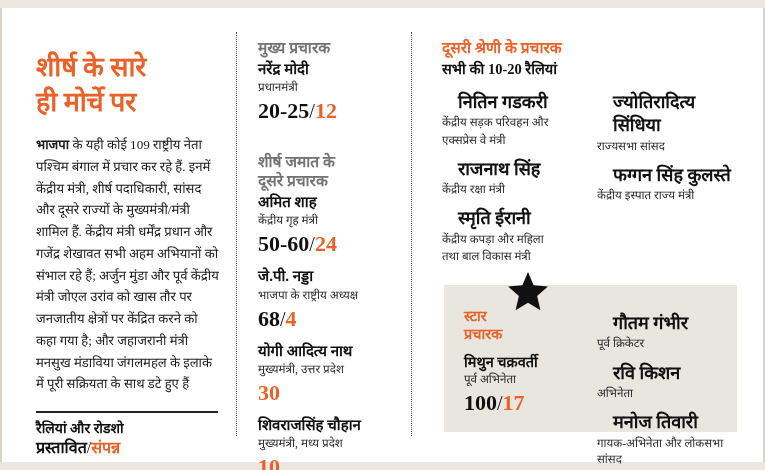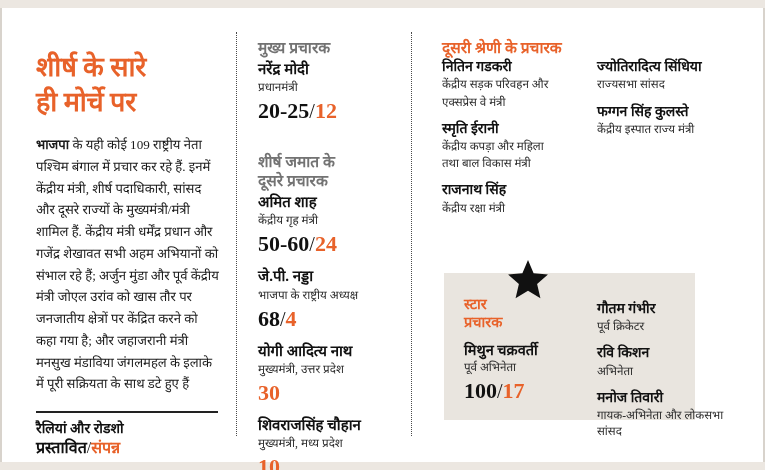--- a/index.html
+++ b/index.html
@@ -165,39 +165,40 @@
   }
   .two-col {
     display: flex;
     gap: 10px;
   }
   .two-col .c {
     width: 147px;
   }
   .r-name {
     font-weight: bold;
-    font-size: 14px;
+    font-size: 18px;
     color: #111;
     line-height: 1.3;
     margin-top: 9px;
+    margin-left: 16px;
   }
   .r-name.first { margin-top: 0; }
   .r-role {
     font-size: 11.6px;
     color: #2b2b2b;
     line-height: 1.4;
     margin-top: 1px;
   }
 
   
   .star-panel {
     position: absolute;
     left: 444px;
-    top: 273px;
-    width: 251px;
+    top: 285px;
+    width: 293px;
     height: 147px;
     background: #e9e5df;
   }
   .star-icon {
     position: absolute;
     left: 62px;
     top: -14px;
     width: 44px;
     height: 42px;
     color: #111;
@@ -303,36 +304,37 @@
     <div>
       <div class="person-name">शिवराजसिंह चौहान</div>
       <div class="person-role">मुख्यमंत्री, मध्य प्रदेश</div>
       <div class="rally-num only"><span>10</span></div>
     </div>
 
   </div>
 
   <div class="col-right">
     <div class="right-head">दूसरी श्रेणी के प्रचारक</div>
+    <div class="right-sub">सभी की 10-20 रैलियां</div>
 
     <div class="two-col">
       <div class="c">
         <div>
           <div class="r-name first">नितिन गडकरी</div>
           <div class="r-role">केंद्रीय सड़क परिवहन और</div>
           <div class="r-role">एक्सप्रेस वे मंत्री</div>
         </div>
         <div>
+          <div class="r-name">राजनाथ सिंह</div>
+          <div class="r-role">केंद्रीय रक्षा मंत्री</div>
+        </div>
+        <div>
           <div class="r-name">स्मृति ईरानी</div>
           <div class="r-role">केंद्रीय कपड़ा और महिला</div>
           <div class="r-role">तथा बाल विकास मंत्री</div>
-        </div>
-        <div>
-          <div class="r-name">राजनाथ सिंह</div>
-          <div class="r-role">केंद्रीय रक्षा मंत्री</div>
         </div>
       </div>
 
       <div class="c">
         <div>
           <div class="r-name first">ज्योतिरादित्य सिंधिया</div>
           <div class="r-role">राज्यसभा सांसद</div>
         </div>
         <div>
           <div class="r-name">फग्गन सिंह कुलस्ते</div>

